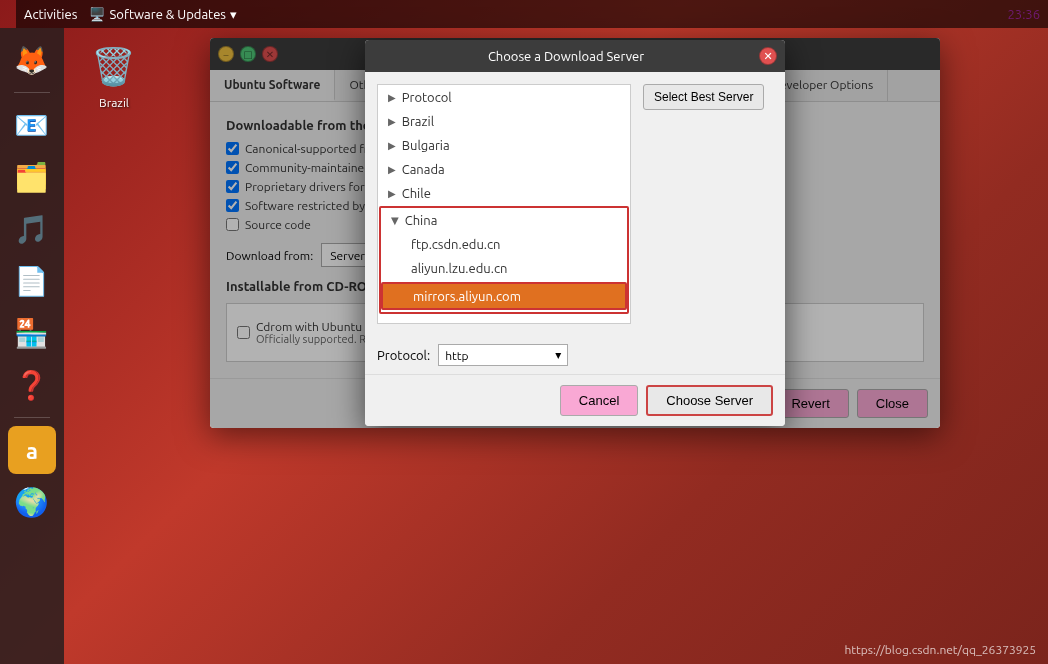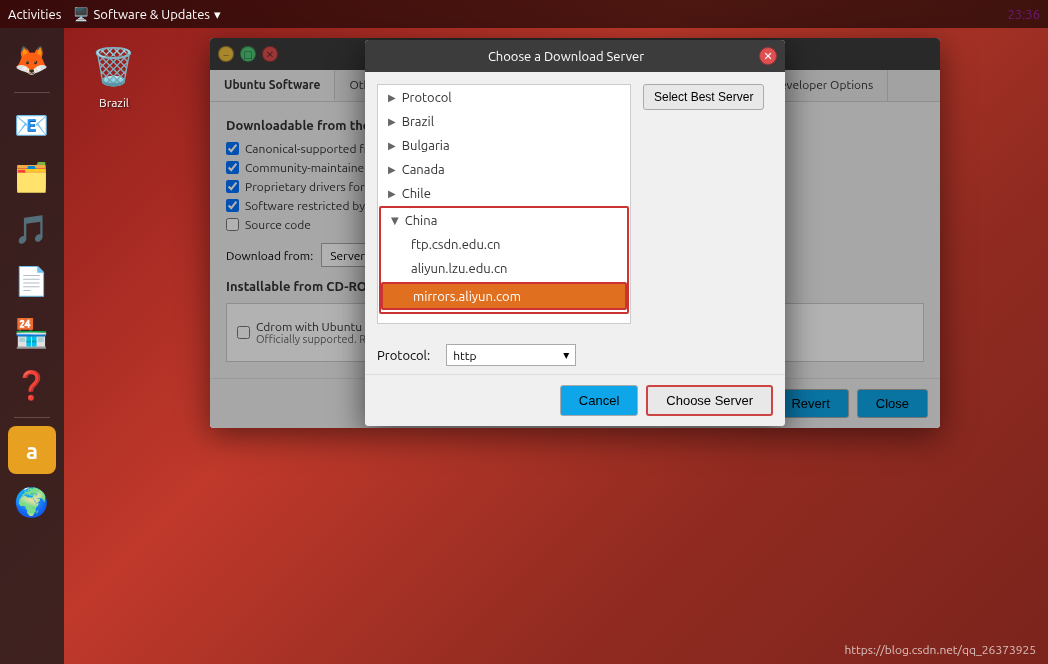--- a/index.html
+++ b/index.html
@@ -8,21 +8,21 @@
       height: 664px;
       overflow: hidden;
       font-family: 'Ubuntu', 'DejaVu Sans', sans-serif;
       background: linear-gradient(135deg, #8B1A1A 0%, #C0392B 40%, #922B21 70%, #7B241C 100%);
       position: relative;
     }
 
     
     .taskbar {
       position: absolute;
-      top: 0; left: 0; right: 0;
+      top: 0; left: 16px; right: 0;
       height: 28px;
       background: rgba(0,0,0,0.6);
       display: flex;
       align-items: center;
       padding: 0 8px;
       color: white;
       font-size: 13px;
       z-index: 100;
       gap: 17px;
     }
@@ -212,21 +212,21 @@
       border-radius: 3px;
       padding: 5px 10px;
       font-size: 12px;
       cursor: pointer;
       white-space: nowrap;
     }
 
     .protocol-row {
       display: flex;
       align-items: center;
-      gap: 16px;
+      gap: 8px;
       padding: 8px 12px;
       font-size: 13px;
       background: #f0f0f0;
     }
     .protocol-select {
       border: 1px solid #aaa;
       background: white;
       padding: 3px 6px;
       font-size: 12px;
       min-width: 130px;
@@ -241,21 +241,21 @@
       justify-content: flex-end;
       gap: 8px;
       padding: 10px 12px;
       background: #f0f0f0;
       border-top: 1px solid #ddd;
     }
     .btn {
       padding: 6px 18px;
       border-radius: 3px;
       border: 1px solid #aaa;
-      background: #0ea5e9;
+      background: #f9a8d4;
       font-size: 13px;
       cursor: pointer;
     }
     .btn.primary {
       background: #e8e8e8;
       border: 2px solid #cc4444;
     }
 
     
     .window-bottom {

